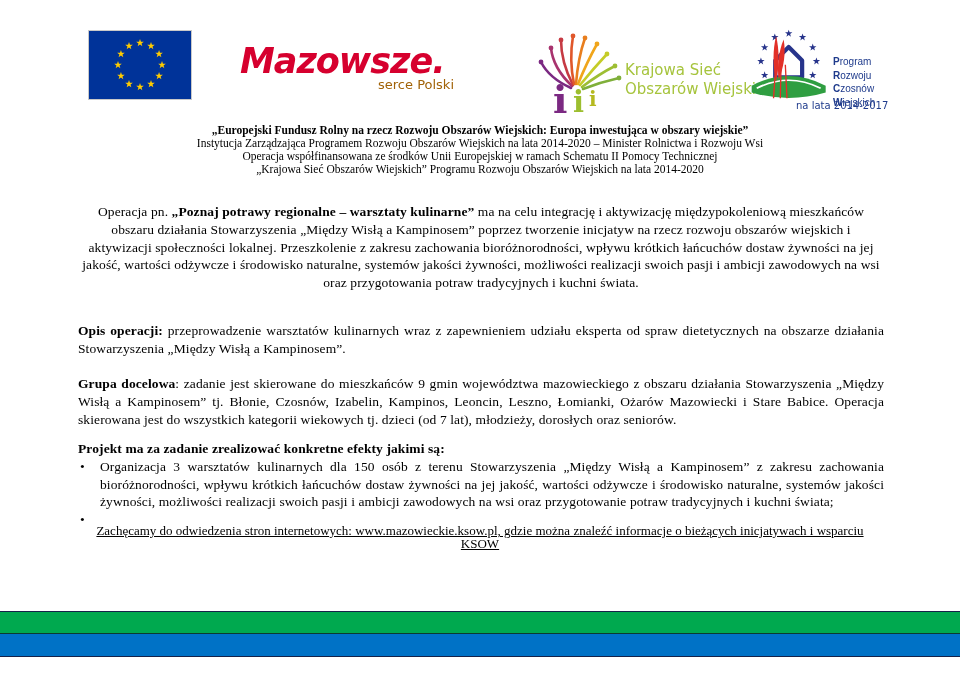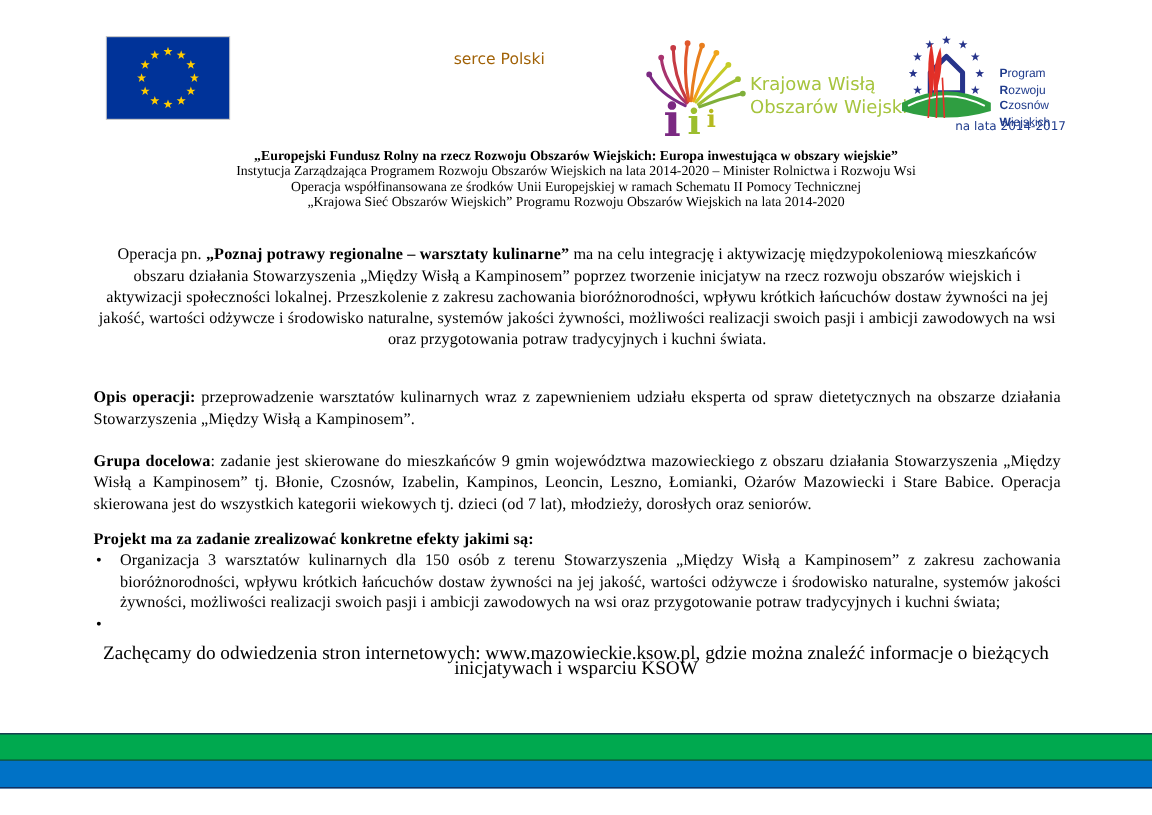--- a/index.html
+++ b/index.html
@@ -55,22 +55,22 @@
   .effects-block { position:absolute; top:440px; left:78px; right:76px; }
   .effects-heading { font-weight:bold; }
   .effects-list { list-style:none; margin-top:0; }
   .effects-list li {
     position:relative; padding-left:22px; text-align:justify;
   }
   .effects-list li .bullet-dot {
     position:absolute; left:2px; top:0;
   }
   .footer-note {
-    position:absolute; top:538px; left:80px; right:80px;
-    text-align:center; font-size:16px; line-height:13px;
+    position:absolute; top:524px; left:80px; right:80px;
+    text-align:center; font-size:13px; line-height:13px;text-decoration:underline;
   }
 
   
   .stripe { position:absolute; left:0; right:0; }
   .stripe-green { top:611px; height:23px; border-top:1px solid #15224a; border-bottom:1px solid #0c3b2f; }
   .stripe-blue  { top:634px; height:23px; border-bottom:1px solid #15224a; }
 </style>
 </head>
 <body>
 
@@ -91,20 +91,21 @@
       <use href="#st" transform="translate(52,57)"></use>
       <use href="#st" transform="translate(41,54.05)"></use>
       <use href="#st" transform="translate(32.95,46)"></use>
       <use href="#st" transform="translate(30,35)"></use>
       <use href="#st" transform="translate(32.95,24)"></use>
       <use href="#st" transform="translate(41,15.95)"></use>
     </svg>
   </div>
 
   <div class="logo mazowsze-logo">
+    <div class="mazowsze-word" style="color:#D6002E">Mazowsze.</div>
     <div class="mazowsze-tagline" style="color:#a16207">serce Polski</div>
   </div>
 
   <div class="logo ksow-logo">
     <svg width="92" height="90" viewBox="0 0 92 90">
       <g fill="none" stroke-width="2.6" stroke-linecap="round">
         <path d="M40 62 Q18 52 10 36" stroke="#7B2982"></path>
         <path d="M41 60 Q22 42 20 22" stroke="#A8336E"></path>
         <path d="M42 59 Q30 36 30 14" stroke="#C63A43"></path>
         <path d="M43 58 Q38 34 42 10" stroke="#E0572B"></path>
@@ -123,21 +124,21 @@
         <circle cx="66" cy="18" r="2.4" fill="#F0A51B"></circle>
         <circle cx="76" cy="28" r="2.4" fill="#C5CC28"></circle>
         <circle cx="84" cy="40" r="2.4" fill="#9DBE33"></circle>
         <circle cx="88" cy="52" r="2.4" fill="#7FAF3A"></circle>
       </g>
       <text x="22" y="87" font-family="DejaVu Serif, serif" font-weight="bold" font-size="38" fill="#7B2982">i</text>
       <text x="42" y="86" font-family="DejaVu Serif, serif" font-weight="bold" font-size="29" fill="#9CBE2F">i</text>
       <text x="58" y="80" font-family="DejaVu Serif, serif" font-weight="bold" font-size="20" fill="#B5B91F">i</text>
     </svg>
     <div class="ksow-text" style="color:#A6C43D">
-      <div>Krajowa Wisłą</div>
+      <div>Krajowa Sieć</div>
       <div>Obszarów Wiejskich</div>
     </div>
   </div>
 
   <div class="logo prow-logo">
     <div class="prow-top">
       <svg width="86" height="74" viewBox="0 0 100 88">
         <defs>
           <polygon id="pst" points="0,-4.6 1.08,-1.48 4.37,-1.43 1.75,0.56 2.7,3.73 0,1.84 -2.7,3.73 -1.75,0.56 -4.37,-1.43 -1.08,-1.48" fill="#27348B"></polygon>
         </defs>

